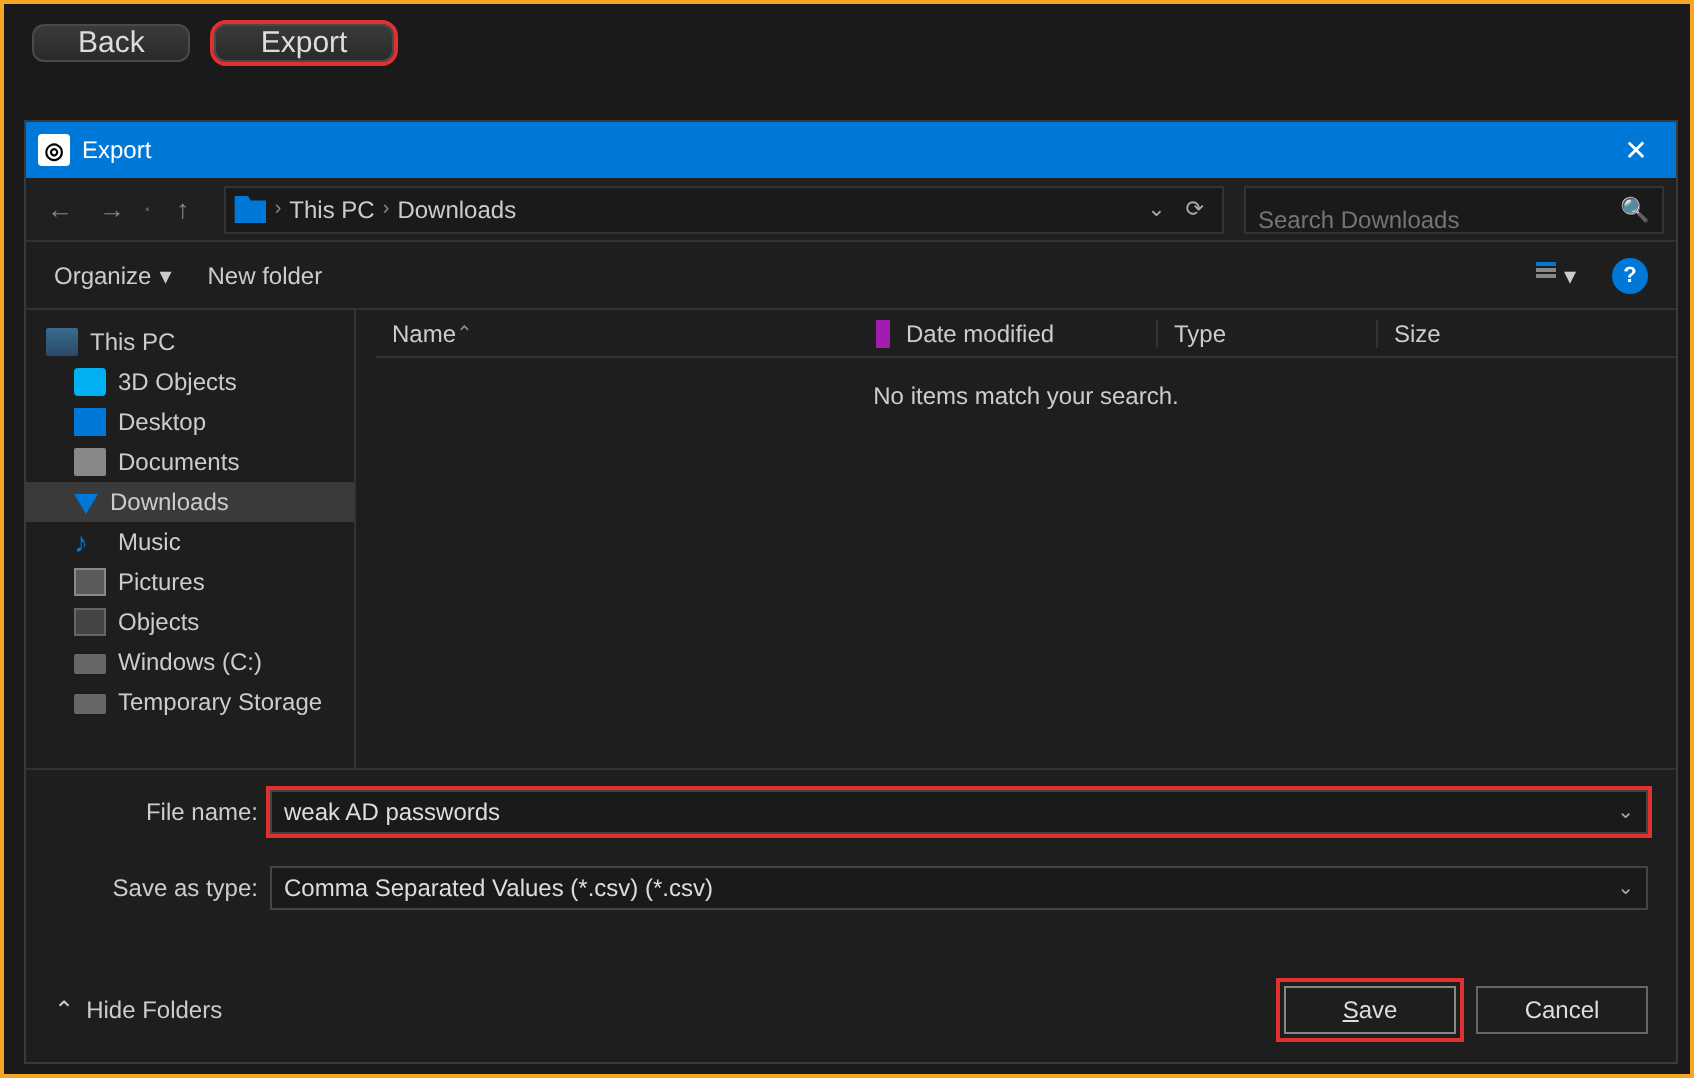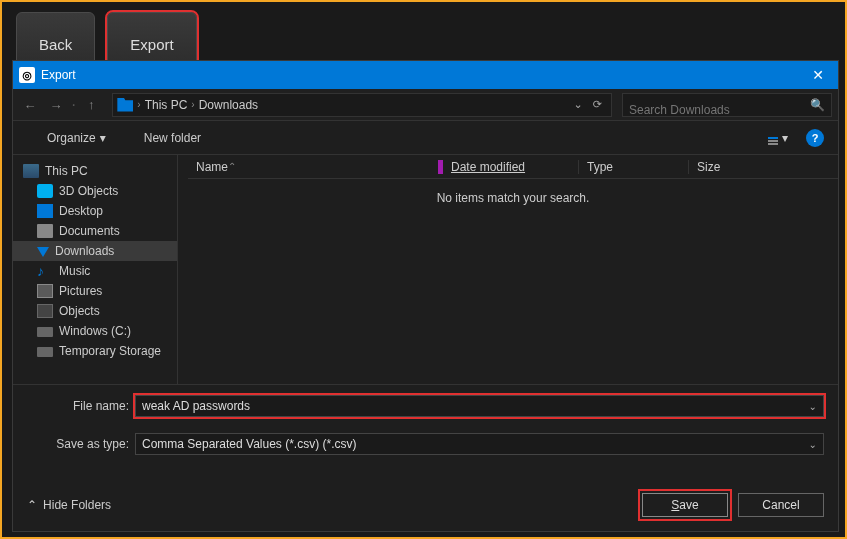--- a/index.html
+++ b/index.html
@@ -1,20 +1,20 @@
 <!DOCTYPE html>
 <html><head>
 <meta charset="utf-8">
 <style>
 * { margin: 0; padding: 0; box-sizing: border-box; font-family: "Segoe UI", Arial, sans-serif; }
 body { background: #1a1a1a; width: 847px; height: 539px; overflow: hidden; position: relative; border: 2px solid #f5a623; }
 
 
 .top-bar { padding: 10px 14px; display: flex; gap: 12px; }
-.top-btn { background: linear-gradient(#3a3a3a,#2a2a2a); border: 1px solid #4a4a4a; border-radius: 6px; color: #ddd; padding: 23px 22px; font-size: 15px; cursor: pointer; }
+.top-btn { background: linear-gradient(#3a3a3a,#2a2a2a); border: 1px solid #4a4a4a; border-radius: 6px; color: #ddd; padding: 0 22px; font-size: 15px; cursor: pointer; }
 .highlight-red { outline: 2px solid #e03030; outline-offset: 0; }
 
 
 .dialog { position: absolute; left: 10px; top: 58px; width: 827px; height: 472px; background: #1e1e1e; border: 1px solid #3a3a3a; display: flex; flex-direction: column; }
 .title-bar { background: #0078d7; color: #fff; height: 28px; display: flex; align-items: center; padding: 0 6px; font-size: 12px; }
 .title-bar .t-icon { width: 16px; height: 16px; background: #fff; border-radius: 2px; margin-right: 6px; display: flex; align-items: center; justify-content: center; color: #000; font-size: 11px; font-weight: bold; }
 .title-bar .spacer { flex: 1; }
 .title-bar .close { width: 28px; text-align: center; font-size: 14px; cursor: pointer; }
 
 
@@ -26,21 +26,21 @@
 .addr .crumb { color: #ccc; font-size: 12px; padding: 0 4px; cursor: pointer; }
 .addr .sep { color: #888; font-size: 10px; }
 .addr .end { flex: 1; }
 .addr .drop, .addr .refresh { color: #aaa; font-size: 11px; padding: 0 5px; cursor: pointer; }
 .search { width: 210px; height: 24px; background: #1a1a1a; border: 1px solid #333; display: flex; align-items: center; padding: 0 6px; }
 .search input { flex: 1; background: transparent; border: none; color: #888; font-size: 12px; outline: none; margin-top: 11px; }
 .search .mag { color: #aaa; font-size: 12px; }
 
 
 .tool-row { height: 34px; display: flex; align-items: center; padding: 0 14px; gap: 18px; border-bottom: 1px solid #333; }
-.tool-row .tool { color: #ccc; font-size: 12px; display: flex; align-items: flex-end; gap: 4px; cursor: pointer; margin-left: 20px; }
+.tool-row .tool { color: #ccc; font-size: 12px; display: flex; align-items: flex-start; gap: 4px; cursor: pointer; }
 .tool-row .flex { flex: 1; }
 .view-btn { display: flex; align-items: center; gap: 2px; }
 .view-bars { display: flex; flex-direction: column; gap: 1px; }
 .view-bars span { width: 10px; height: 2px; background: #0078d7; }
 .view-bars span.g { background: #888; }
 .help { width: 18px; height: 18px; background: #0078d7; border-radius: 50%; color: #fff; display: flex; align-items: center; justify-content: center; font-size: 11px; font-weight: bold; cursor: pointer; }
 
 
 .body { flex: 1; display: flex; overflow: hidden; }
 .tree { width: 165px; background: #1e1e1e; border-right: 1px solid #333; padding: 6px 0; overflow: hidden; }
@@ -55,21 +55,21 @@
 .ic-down { width: 0; height: 0; border-left: 6px solid transparent; border-right: 6px solid transparent; border-top: 10px solid #0078d7; margin-top: 2px; }
 .ic-music { color: #0078d7; font-size: 14px; line-height: 14px; }
 .ic-pic { background: #5a5a5a; border: 1px solid #888; }
 .ic-vid { background: #444; border: 1px solid #666; position: relative; }
 .ic-disk { background: #666; height: 10px; border-radius: 1px; margin-top: 2px; }
 
 .list { flex: 1; display: flex; flex-direction: column; position: relative; margin-left: 10px; }
 .cols { display: flex; border-bottom: 1px solid #333; height: 24px; align-items: center; color: #ccc; font-size: 12px; }
 .col { padding: 0 8px; }
 .c-name { width: 250px; display: flex; align-items: center; }
-.c-date { width: 140px; border-left: 5px solid #a21caf; text-decoration: underline; }
+.c-date { width: 140px; border-left: 7px solid #a21caf; }
 .c-type { width: 110px; border-left: 1px solid #333; }
 .c-size { width: 100px; border-left: 1px solid #333; }
 .sort-ic { color: #888; font-size: 10px; }
 .empty { flex: 1; display: flex; justify-content: center; padding-top: 12px; color: #ccc; font-size: 12px; }
 
 
 .form { padding: 10px 14px 6px 14px; border-top: 1px solid #333; }
 .form-row { display: flex; align-items: center; margin-bottom: 16px; }
 .form-row label { width: 108px; text-align: right; color: #ccc; font-size: 12px; padding-right: 6px; }
 .form-row .field { flex: 1; height: 22px; background: #1a1a1a; border: 1px solid #444; display: flex; align-items: center; padding: 0 6px; }

